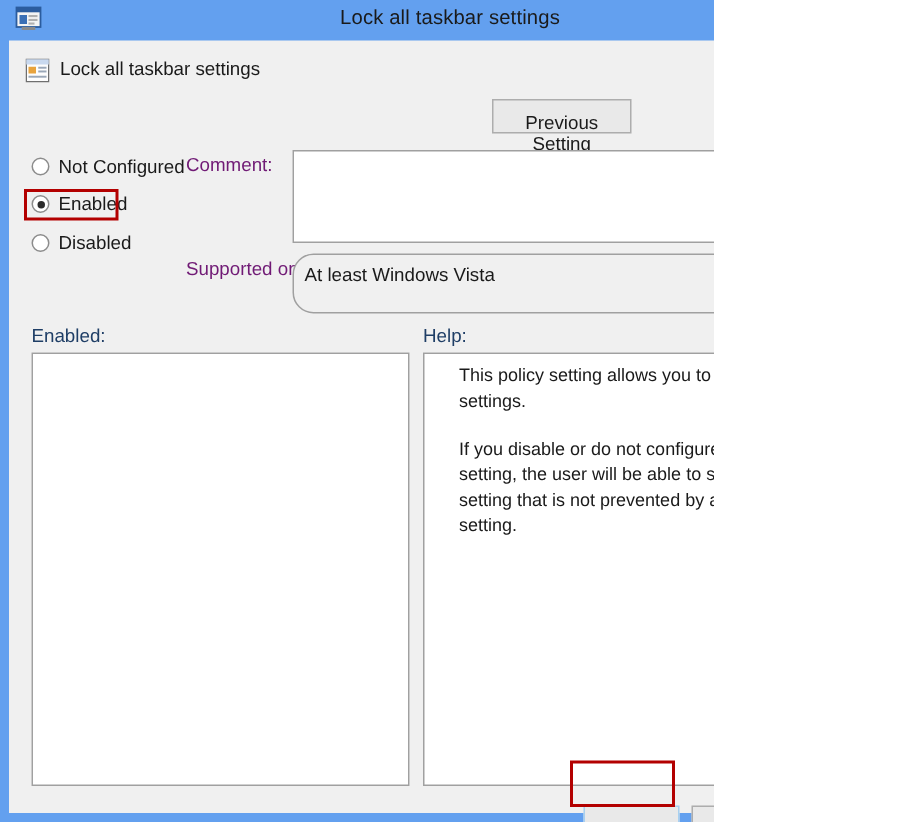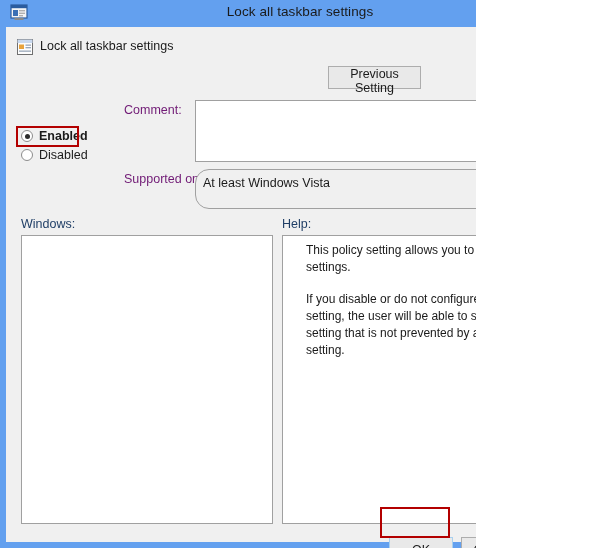--- a/index.html
+++ b/index.html
@@ -107,21 +107,21 @@
     color: #1a1a1a;
   }
 
   .btn {
     border: 1px solid #adadad;
     background: #e9e9e9;
     font-family: "Liberation Sans", sans-serif;
     font-size: 12.5px;
     color: #1a1a1a;
     box-sizing: border-box;
-    padding: 0;
+    padding: 8px;
     text-align: center;
     cursor: default;
   }
   .btn-prev {
     position: absolute;
     left: 322px; top: 39px;
     width: 93px; height: 23px;
   }
   .btn-next {
     position: absolute;
@@ -131,22 +131,22 @@
 
   
   .radio-row {
     position: absolute;
     display: flex;
     align-items: center;
     font-size: 12.5px;
     color: #1a1a1a;
   }
   .radio-notcfg { left: 15px; top: 77px; }
-  .radio-enabled { left: 15px; top: 102px; font-weight: bold; }
-  .radio-disabled { left: 15px; top: 121px; }
+  .radio-enabled { left: 15px; top: 102px; }
+  .radio-disabled { left: 15px; top: 128px; }
   .radio-mark {
     width: 12px; height: 12px;
     border-radius: 50%;
     border: 1px solid #8c8c8c;
     background: #ffffff;
     box-sizing: border-box;
     margin-right: 6px;
     position: relative;
     flex: 0 0 auto;
   }
@@ -314,20 +314,24 @@
         <rect x="2" y="5.5" width="5" height="4.5" fill="#e8a33d"></rect>
         <rect x="8.5" y="5.5" width="5.5" height="1.3" fill="#9aa7b8"></rect>
         <rect x="8.5" y="8" width="5.5" height="1.3" fill="#9aa7b8"></rect>
         <rect x="2" y="11.5" width="12" height="1.3" fill="#9aa7b8"></rect>
       </svg>
     </span>
     <div class="hdr-label">Lock all taskbar settings</div>
 
     <button class="btn btn-prev">Previous Setting</button>
 
+    <div class="radio-row radio-notcfg">
+      <span class="radio-mark"></span>
+      <span>Not Configured</span>
+    </div>
     <div class="radio-row radio-enabled">
       <span class="radio-mark checked"></span>
       <span>Enabled</span>
     </div>
     <div class="radio-row radio-disabled">
       <span class="radio-mark"></span>
       <span>Disabled</span>
     </div>
 
     <div class="redbox redbox-enabled"></div>
@@ -359,21 +363,21 @@
             </svg>
         </div>
         <div class="sb-arrow down">
           <svg width="8" height="6" viewBox="0 0 8 6">
               <path d="M4 5.2 L0.6 1 L1.4 1 L4 4.1 L6.6 1 L7.4 1 Z" fill="#8d8d8d"></path>
             </svg>
         </div>
       </div>
     </div>
 
-    <div class="section-label lbl-options">Windows:</div>
+    <div class="section-label lbl-options">Enabled:</div>
     <div class="fieldbox box-options">
       <div class="box-text"></div>
     </div>
 
     <div class="section-label lbl-help">Help:</div>
     <div class="fieldbox box-help">
       <div class="help-text">
         <p>This policy setting allows you to lock all taskbar settings.</p>
         <p>If you disable or do not configure this policy setting, the user will be able to set any taskbar setting that is not prevented by another policy setting.</p>
       </div>

